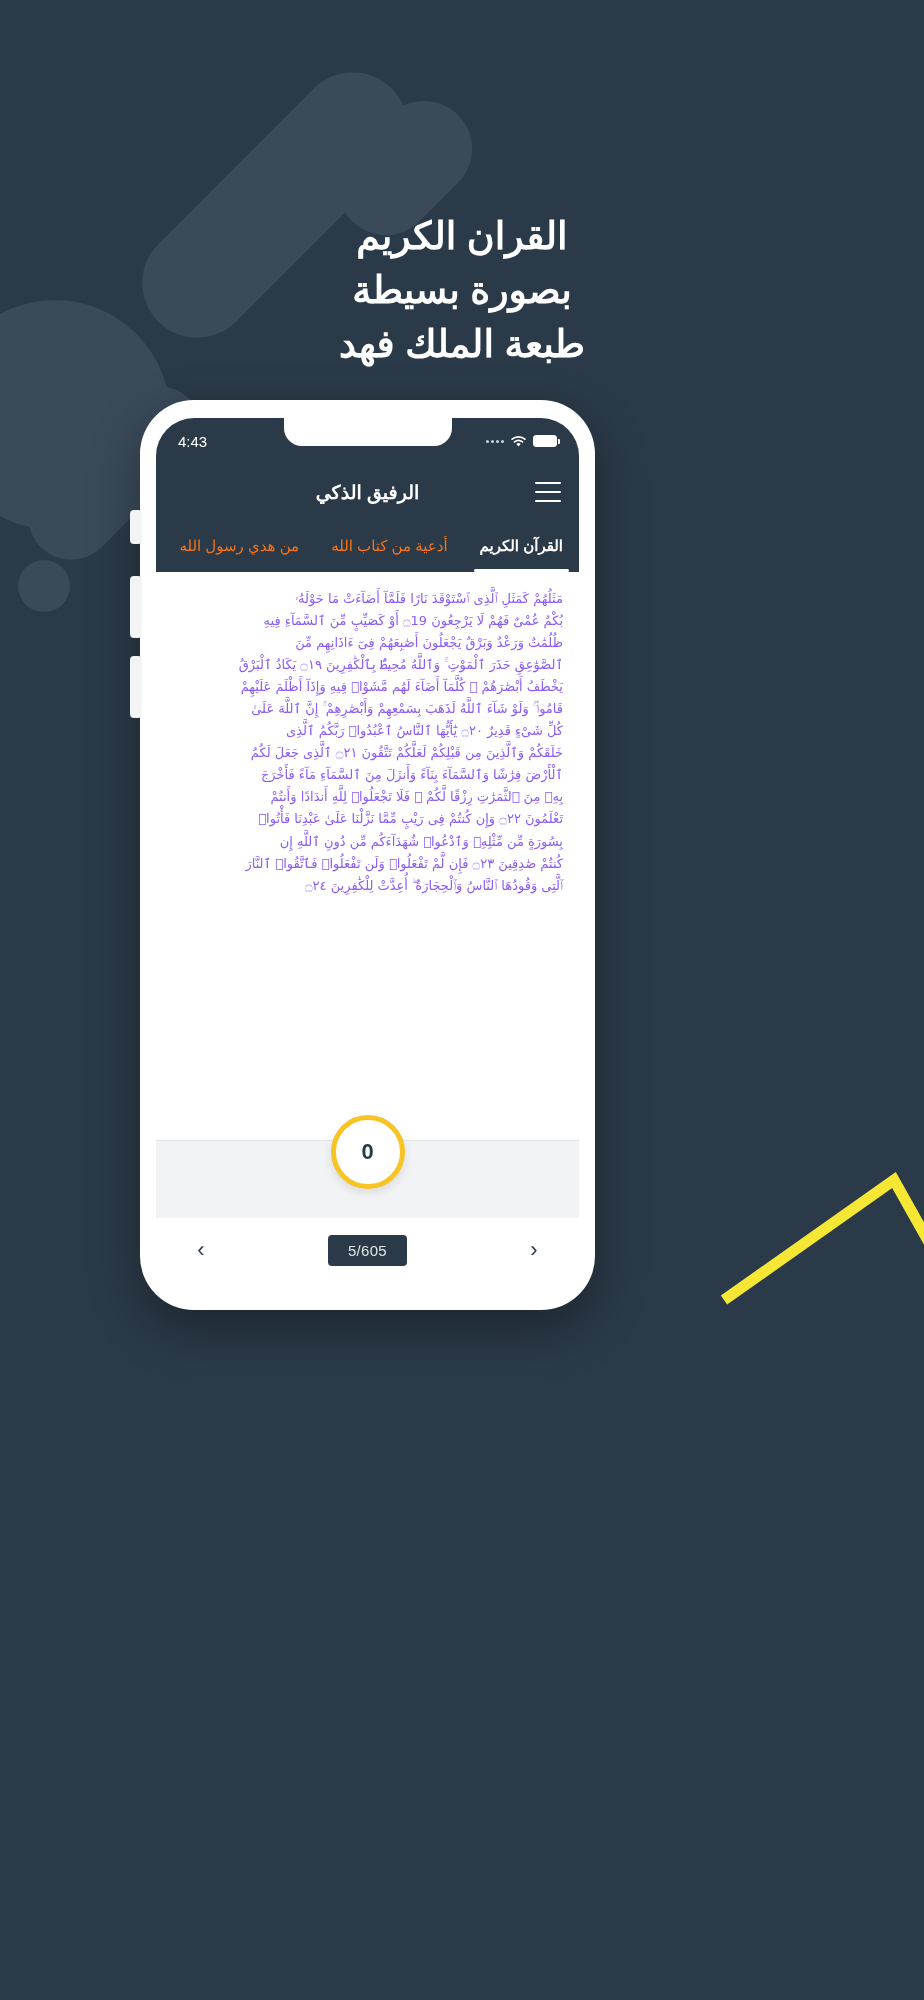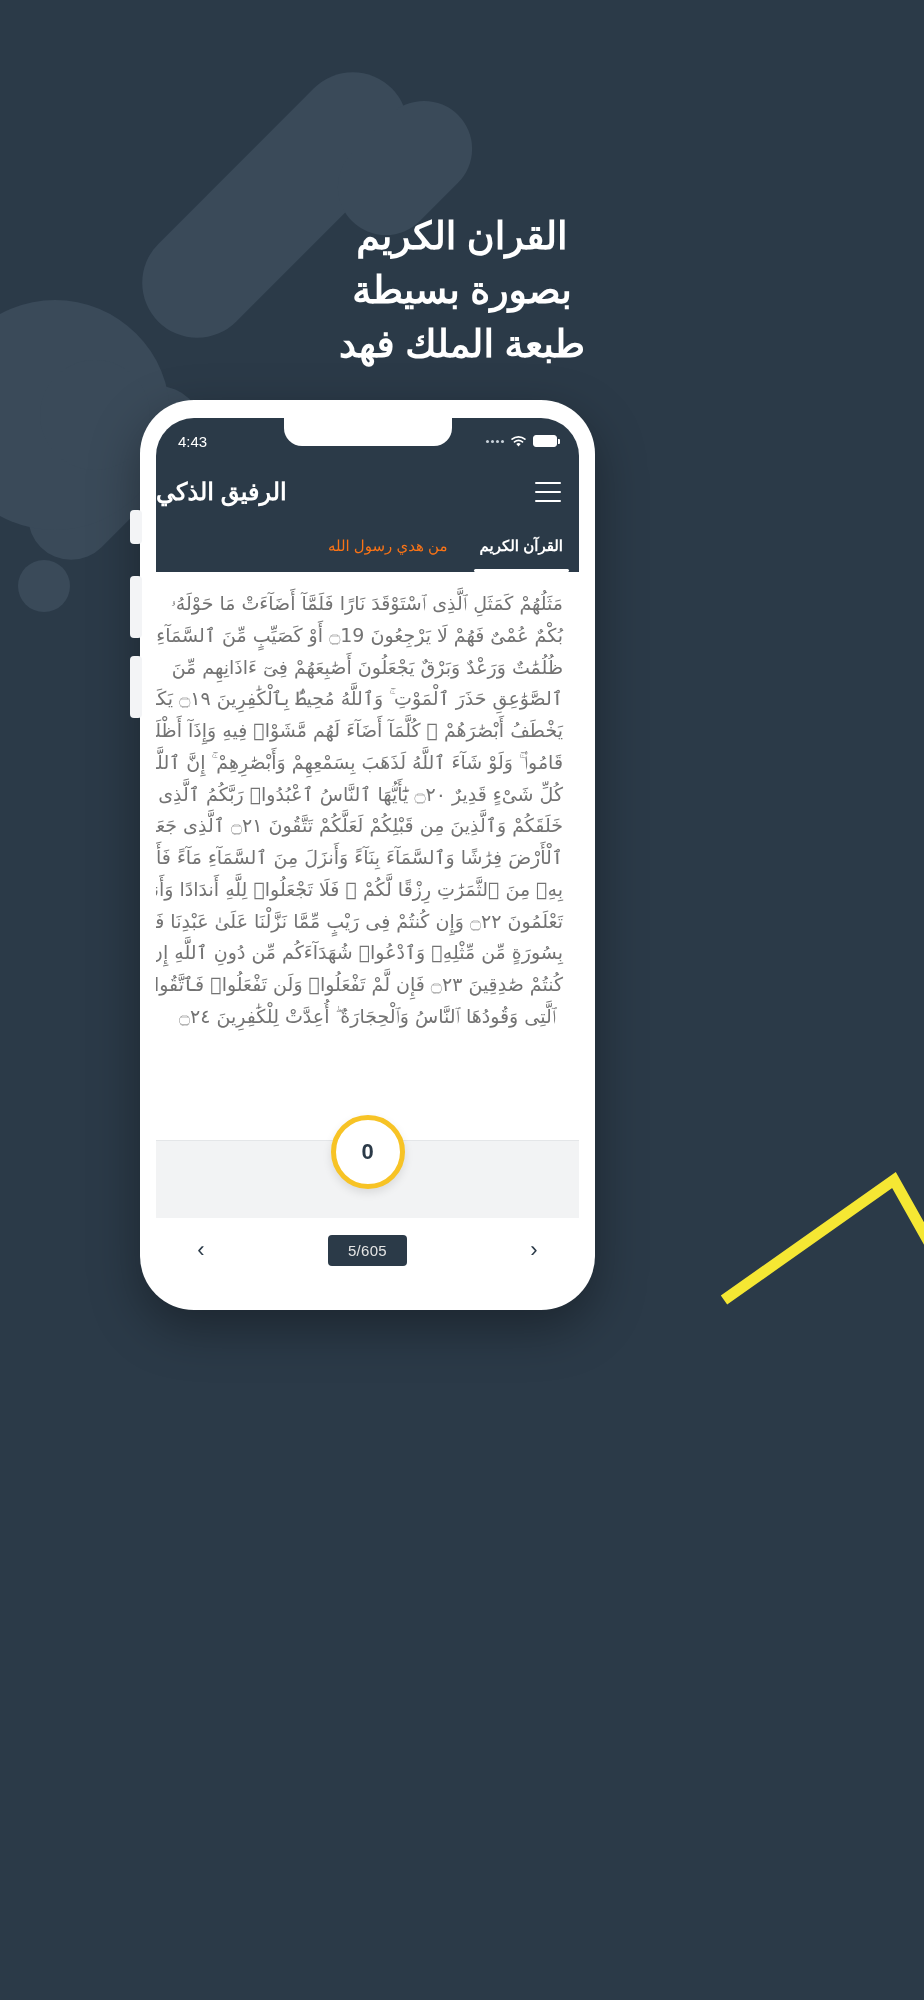--- a/index.html
+++ b/index.html
@@ -153,22 +153,22 @@
     height: 56px;
     background: #2b3a48;
     color: #fff;
     display: flex;
     align-items: center;
     padding: 0 18px;
     position: relative;
   }
   .appbar-title {
     position: absolute; left: 0; right: 0;
-    text-align: left;
-    font-size: 24px;
+    text-align: center;
+    font-size: 19px;
     font-weight: bold;
   }
   .menu-icon {
     position: relative;
     z-index: 2;
     width: 26px; height: 20px;
     display: flex; flex-direction: column; justify-content: space-between;
     cursor: pointer;
   }
   .menu-icon i { display: block; height: 2px; background: #fff; border-radius: 2px; }
@@ -215,25 +215,24 @@
     direction: rtl;
   }
   .ayah-lines {
     display: flex;
     flex-direction: column;
     gap: 1px;
     align-items: center;
   }
   .ayah-line {
     width: 100%;
-    text-align: center;
     font-family: "DejaVu Sans", "Liberation Sans", sans-serif;
-    font-size: 19px;
+    font-size: 13px;
     line-height: 1.62;
-    color: #737373;
+    color: #8b5cf6;
     white-space: nowrap;
     letter-spacing: -0.2px;
   }
 
   
   .counter-bar {
     position: relative;
     height: 78px;
     background: #f2f3f4;
     border-top: 1px solid #e4e6e8;
@@ -333,20 +332,21 @@
         <div class="menu-icon">
           <i></i>
             <i></i>
             <i></i>
         </div>
         <div class="appbar-title">الرفيق الذكي</div>
       </div>
 
       <div class="tabs">
         <div class="tab active">القرآن الكريم</div>
+        <div class="tab">أدعية من كتاب الله</div>
         <div class="tab">من هدي رسول الله</div>
       </div>
 
       <div class="page-area">
         <div class="ayah-lines">
           <div class="ayah-line">مَثَلُهُمْ كَمَثَلِ ٱلَّذِى ٱسْتَوْقَدَ نَارًا فَلَمَّآ أَضَآءَتْ مَا حَوْلَهُۥ</div>
           <div class="ayah-line">بُكْمٌ عُمْىٌ فَهُمْ لَا يَرْجِعُونَ ۝19 أَوْ كَصَيِّبٍ مِّنَ ٱلسَّمَآءِ فِيهِ</div>
           <div class="ayah-line">ظُلُمَٰتٌ وَرَعْدٌ وَبَرْقٌ يَجْعَلُونَ أَصَٰبِعَهُمْ فِىٓ ءَاذَانِهِم مِّنَ</div>
           <div class="ayah-line">ٱلصَّوَٰعِقِ حَذَرَ ٱلْمَوْتِ ۚ وَٱللَّهُ مُحِيطٌۢ بِٱلْكَٰفِرِينَ ۝١٩ يَكَادُ ٱلْبَرْقُ</div>
           <div class="ayah-line">يَخْطَفُ أَبْصَٰرَهُمْ ۖ كُلَّمَآ أَضَآءَ لَهُم مَّشَوْا۟ فِيهِ وَإِذَآ أَظْلَمَ عَلَيْهِمْ</div>

